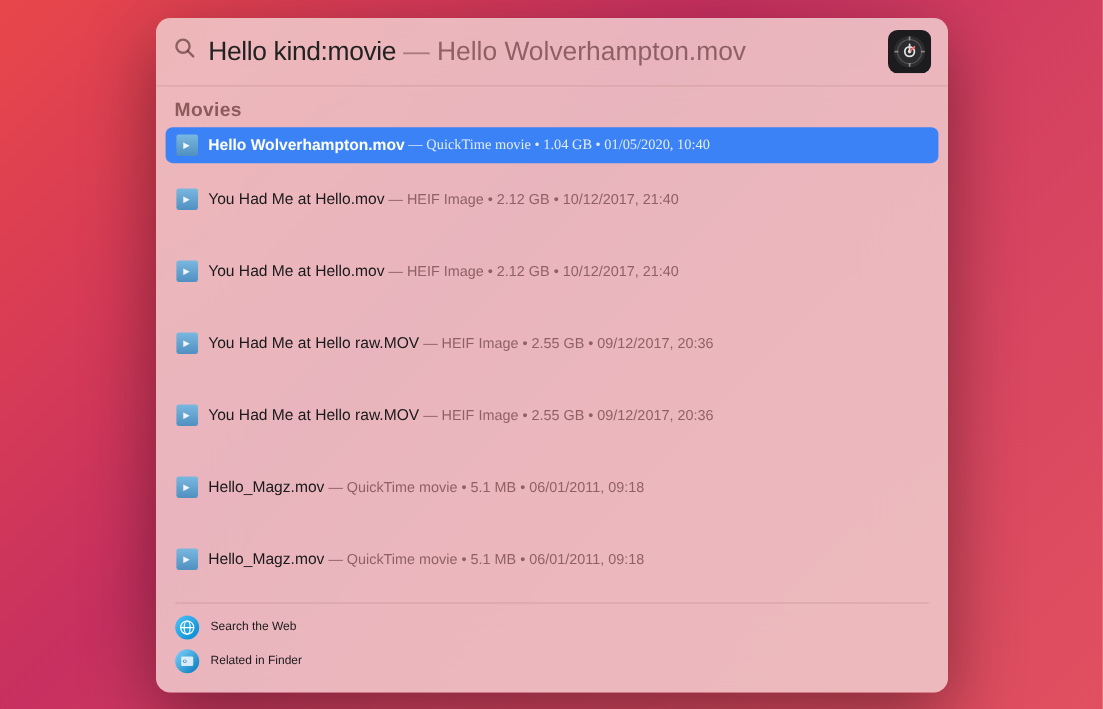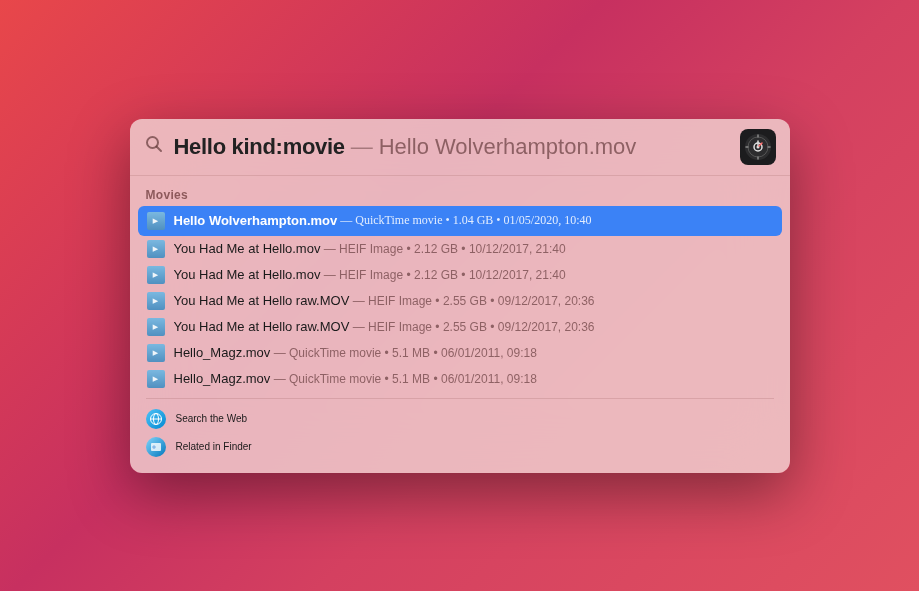--- a/index.html
+++ b/index.html
@@ -41,21 +41,21 @@
 
     .search-text-area {
       display: flex;
       align-items: center;
       flex: 1;
       gap: 0;
     }
 
     .search-query {
       font-size: 22px;
-      font-weight: 700;
+      font-weight: 400;
       color: #222;
       letter-spacing: -0.3px;
     }
 
     .search-separator {
       font-size: 22px;
       font-weight: 300;
       color: rgba(100,60,60,0.5);
       margin: 0 6px;
     }
@@ -75,21 +75,21 @@
     .quicktime-icon svg {
       width: 36px;
       height: 36px;
     }
 
     .results-area {
       padding: 8px 0 12px 0;
     }
 
     .section-label {
-      font-size: 12px;
+      font-size: 16px;
       font-weight: 600;
       color: rgba(100, 50, 50, 0.7);
       text-transform: none;
       padding: 4px 16px 4px 16px;
       letter-spacing: 0.3px;
     }
 
     .result-item {
       display: flex;
       align-items: center;
@@ -109,21 +109,21 @@
       color: #fff;
     }
 
     .result-item.selected .result-meta {
       color: rgba(255,255,255,0.8);
       font-family: Liberation Serif, serif;
     }
 
     .result-item:not(.selected):not(.related-item) {
       margin: 0 8px;
-      padding: 3px 8px;
+      padding: 20px 8px;
       border-radius: 6px;
     }
 
     .file-icon {
       width: 20px;
       height: 20px;
       flex-shrink: 0;
       display: flex;
       align-items: center;
       justify-content: center;

